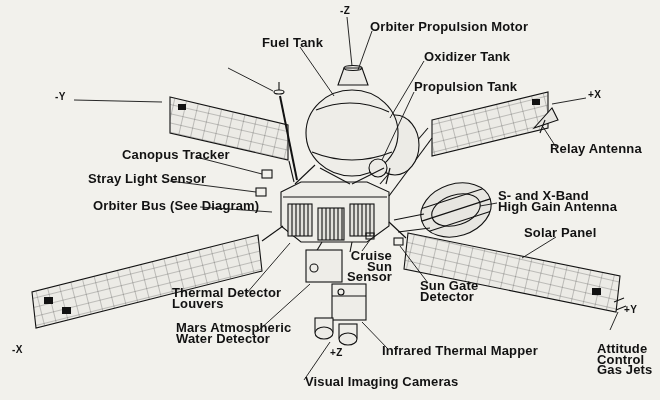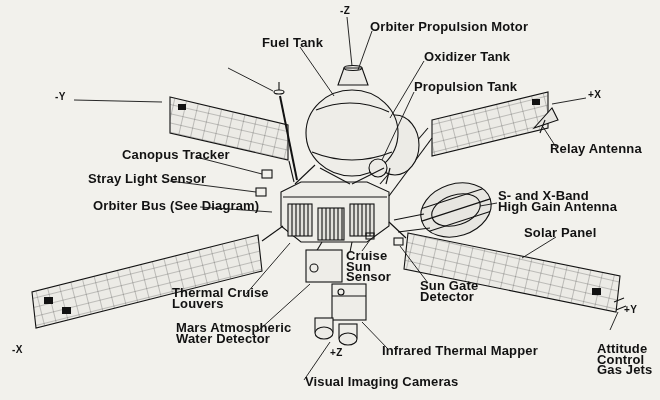--- a/index.html
+++ b/index.html
@@ -1,21 +1,21 @@
 <!DOCTYPE html>
 <html><head>
 <meta charset="utf-8">
 <style>
   html,body{margin:0;padding:0}
   body{width:660px;height:400px;background:#f2f1ec;font-family:"Liberation Sans",sans-serif}
   .stage{position:relative;width:660px;height:400px;overflow:hidden;background:#f2f1ec}
   .stage svg{position:absolute;left:0;top:0}
   .lbl{position:absolute;font-size:13px;line-height:10.5px;font-weight:700;color:#121212;
        white-space:pre-line;letter-spacing:.15px}
-  .lbl.center{text-align:left}
+  .lbl.center{text-align:right}
   .axis{font-size:10px;letter-spacing:.4px}
 </style>
 </head>
 <body>
 
 <div class="stage">
 
   <svg width="660" height="400" viewBox="0 0 660 400">
     <defs>
       <pattern id="pgA" width="12" height="9" patternUnits="userSpaceOnUse" patternTransform="rotate(13)">
@@ -169,21 +169,21 @@
   <div class="lbl" style="left:88px;top:174px">Stray Light Sensor</div>
   <div class="lbl" style="left:93px;top:201px">Orbiter Bus (See Diagram)</div>
   <div class="lbl" style="left:498px;top:191px">S- and X-Band
 High Gain Antenna</div>
   <div class="lbl" style="left:524px;top:228px">Solar Panel</div>
   <div class="lbl center" style="left:346px;top:251px;width:46px">Cruise
 Sun
 Sensor</div>
   <div class="lbl" style="left:420px;top:281px">Sun Gate
 Detector</div>
-  <div class="lbl" style="left:172px;top:288px">Thermal Cruise
+  <div class="lbl" style="left:172px;top:288px">Thermal Detector
 Louvers</div>
   <div class="lbl" style="left:176px;top:323px">Mars Atmospheric
 Water Detector</div>
   <div class="lbl" style="left:382px;top:346px">Infrared Thermal Mapper</div>
   <div class="lbl" style="left:305px;top:377px">Visual Imaging Cameras</div>
   <div class="lbl" style="left:597px;top:344px">Attitude
 Control
 Gas Jets</div>
 
 </div>

